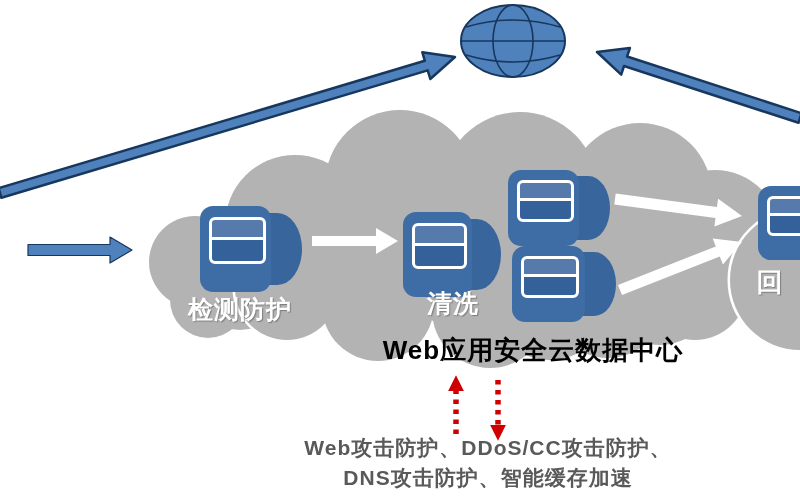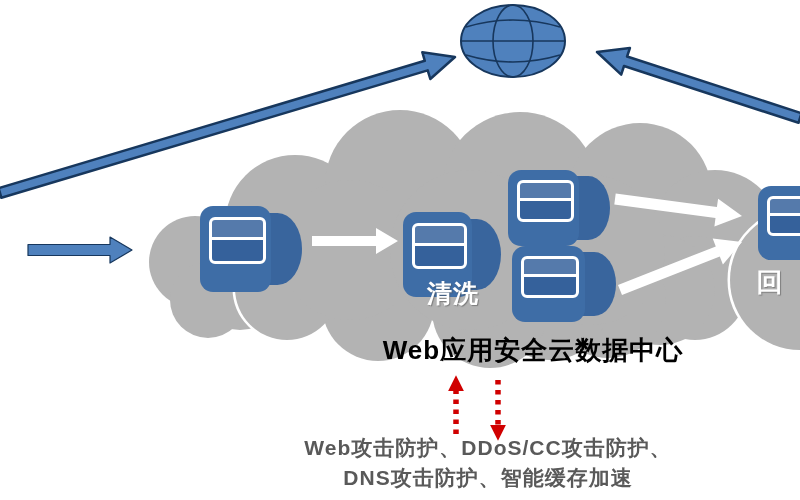--- a/index.html
+++ b/index.html
@@ -178,21 +178,22 @@
 
   <div class="server" style="left:758px;top:186px;width:100px;height:74px;">
 
     <div class="body"></div>
     <div class="face">
       <div class="face-top"></div>
         <div class="face-bottom"></div>
     </div>
   </div>
 
-  <div class="node-label" id="scrubbing-label" style="left:408px;top:277px;width:90px;text-align:center;">清洗</div>
+  <div class="node-label" id="detection-label" style="left:170px;top:293px;width:140px;">检测防护</div>
+  <div class="node-label" id="scrubbing-label" style="left:408px;top:287px;width:90px;text-align:center;">清洗</div>
   <div class="node-label" id="origin-label" style="left:748px;top:265px;width:44px;">回</div>
 
   <div id="diagram-title">Web应用安全云数据中心</div>
 
   <div id="feature-text">
     <div>Web攻击防护、DDoS/CC攻击防护、</div>
     <div>DNS攻击防护、智能缓存加速</div>
   </div>
 
 </div>

